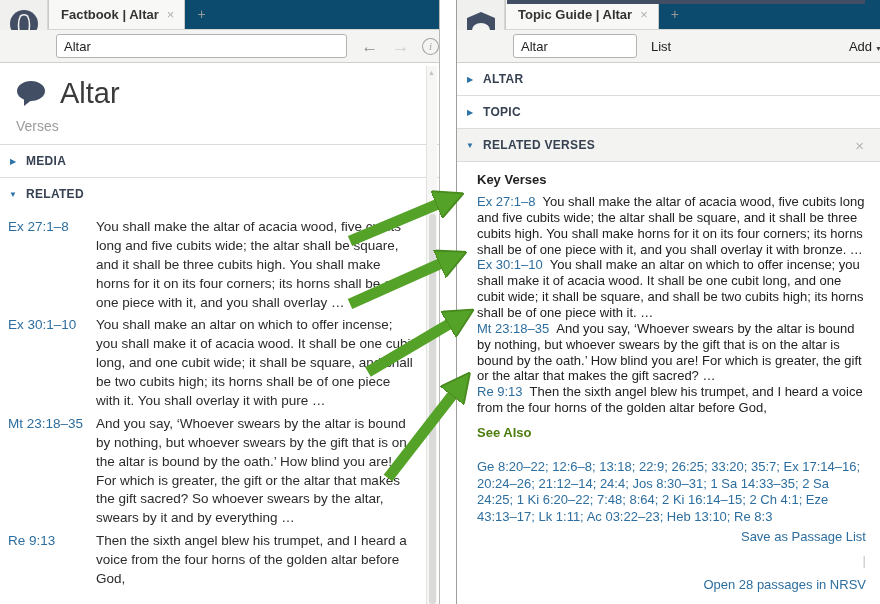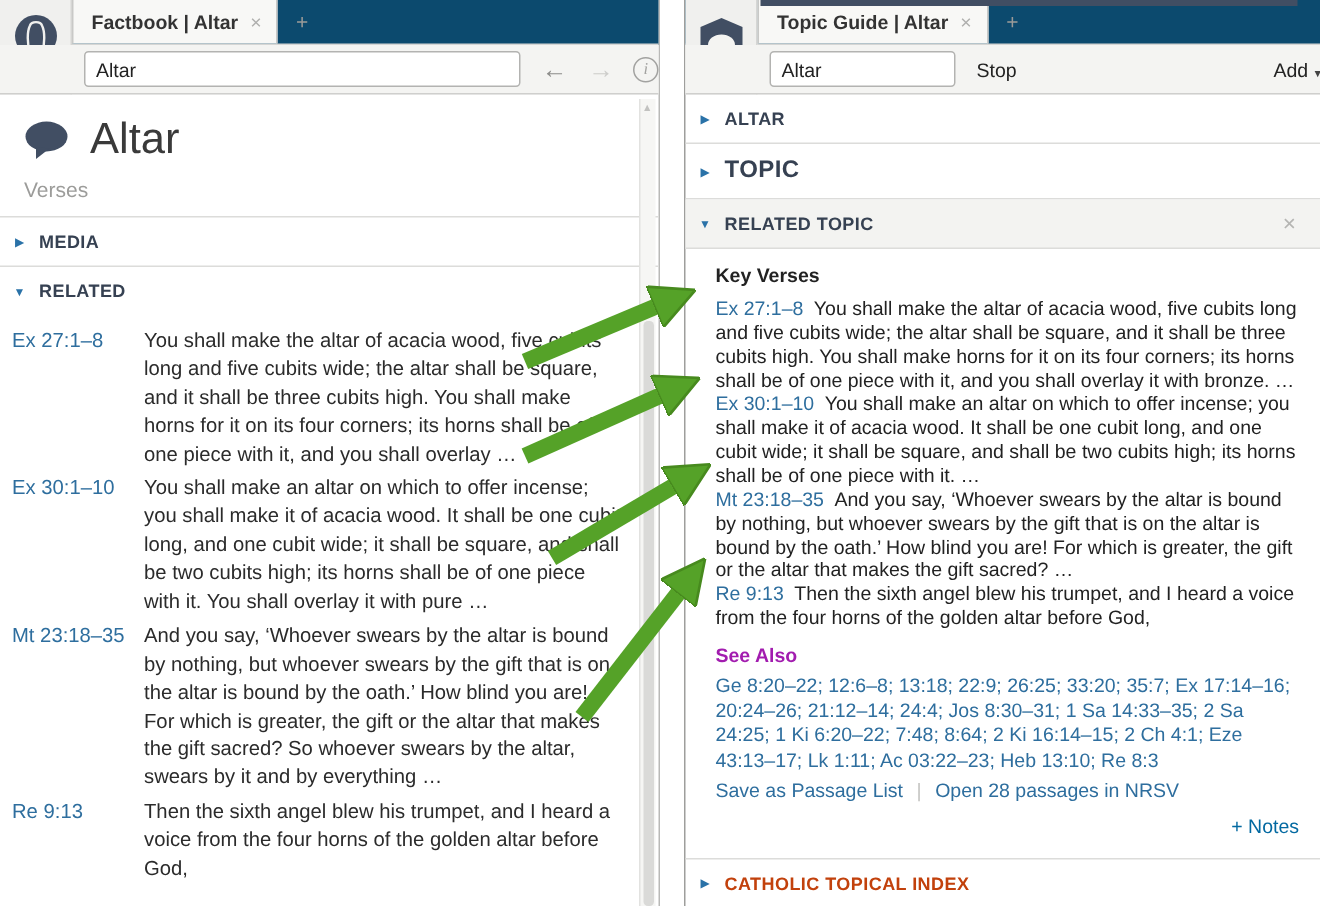--- a/index.html
+++ b/index.html
@@ -64,24 +64,24 @@
 
   
   .rrow { display:flex; align-items:center; gap:8px; padding:9px 10px 9px 8px;
           border-bottom:1px solid #dcdcda; position:relative; }
   .rrow.rv { background:#f3f3f1; }
   .rrow .xclose { position:absolute; right:32px; font-size:15px; color:#b5b5b3; }
   .rvcontent { padding:10px 30px 14px 20px; }
   .kvhead { font-size:13px; font-weight:bold; color:#222; margin-bottom:7px; }
   .verse { font-size:13px; line-height:1.22; color:#222; }
   .verse .vref { color:#2e6e9e; margin-right:7px; }
-  .seealso { font-size:13px; font-weight:bold; color:#a21caf; margin:9px 0 5px 0; }
+  .seealso { font-size:13px; font-weight:bold; color:#4d7c0f; margin:9px 0 19px 0; }
   .refsblock { font-size:13px; line-height:1.28; color:#2e6e9e; }
   .rvlinks { margin-top:3px; font-size:13px; color:#2e6e9e;
-             display:flex; align-items:flex-end; gap:9px; }
+             display:flex; align-items:flex-end; gap:9px;flex-direction:column; }
   .rvlinks .sep { color:#c4c4c2; }
   .notes { margin-top:9px; text-align:right; font-size:13px; color:#0369a1; }
 
   
   .sb { position:absolute; top:66px; bottom:0; width:11px; background:#f6f6f4;
         border-left:1px solid #e2e2e0; }
   .left .sb { right:2px; }
   .right .sb { right:0; }
   .sb .up { position:absolute; top:3px; left:1px; font-size:7px; color:#c2c2c0; }
   .sb .thumb { position:absolute; left:2px; width:7px; background:#dadad8; border-radius:3px; }
@@ -185,35 +185,35 @@
         <span class="caret">▼</span>
       </div>
       <div class="tab">
         <span class="tlabel">Topic Guide | Altar</span>
         <span class="tclose">×</span>
       </div>
       <div class="newtab">+</div>
     </div>
     <div class="toolbar">
       <input class="searchbox" value="Altar" style="">
-      <span class="stopbtn">Stop</span>
+      <span class="stopbtn">List</span>
       <span class="addbtn"><span>Add</span><span class="caret">▼</span></span>
     </div>
 
     <div class="rrow">
       <span class="tri" style="font-size:8px;color:#2a72a8;width:10px;text-align:center;">▶</span>
       <span class="slabel" style="font-size:12px;font-weight:bold;color:#364152;letter-spacing:.3px;">ALTAR</span>
     </div>
     <div class="rrow">
       <span class="tri" style="font-size:8px;color:#2a72a8;width:10px;text-align:center;">▶</span>
-      <span class="slabel" style="font-size:16px;font-weight:bold;color:#364152;letter-spacing:.3px;">TOPIC</span>
+      <span class="slabel" style="font-size:12px;font-weight:bold;color:#364152;letter-spacing:.3px;">TOPIC</span>
     </div>
     <div class="rrow rv">
       <span class="tri" style="font-size:8px;color:#2a72a8;width:10px;text-align:center;">▼</span>
-      <span class="slabel" style="font-size:12px;font-weight:bold;color:#364152;letter-spacing:.3px;">RELATED TOPIC</span>
+      <span class="slabel" style="font-size:12px;font-weight:bold;color:#364152;letter-spacing:.3px;">RELATED VERSES</span>
       <span class="xclose">×</span>
     </div>
 
     <div class="rvcontent">
       <div class="kvhead">Key Verses</div>
       <p class="verse"><span class="vref">Ex 27:1–8</span><span>You shall make the altar of acacia wood, five cubits long and five cubits wide; the altar shall be square, and it shall be three cubits high. You shall make horns for it on its four corners; its horns shall be of one piece with it, and you shall overlay it with bronze. …</span></p>
       <p class="verse"><span class="vref">Ex 30:1–10</span><span>You shall make an altar on which to offer incense; you shall make it of acacia wood. It shall be one cubit long, and one cubit wide; it shall be square, and shall be two cubits high; its horns shall be of one piece with it. …</span></p>
       <p class="verse"><span class="vref">Mt 23:18–35</span><span>And you say, ‘Whoever swears by the altar is bound by nothing, but whoever swears by the gift that is on the altar is bound by the oath.’ How blind you are! For which is greater, the gift or the altar that makes the gift sacred? …</span></p>
       <p class="verse"><span class="vref">Re 9:13</span><span>Then the sixth angel blew his trumpet, and I heard a voice from the four horns of the golden altar before God,</span></p>
 

